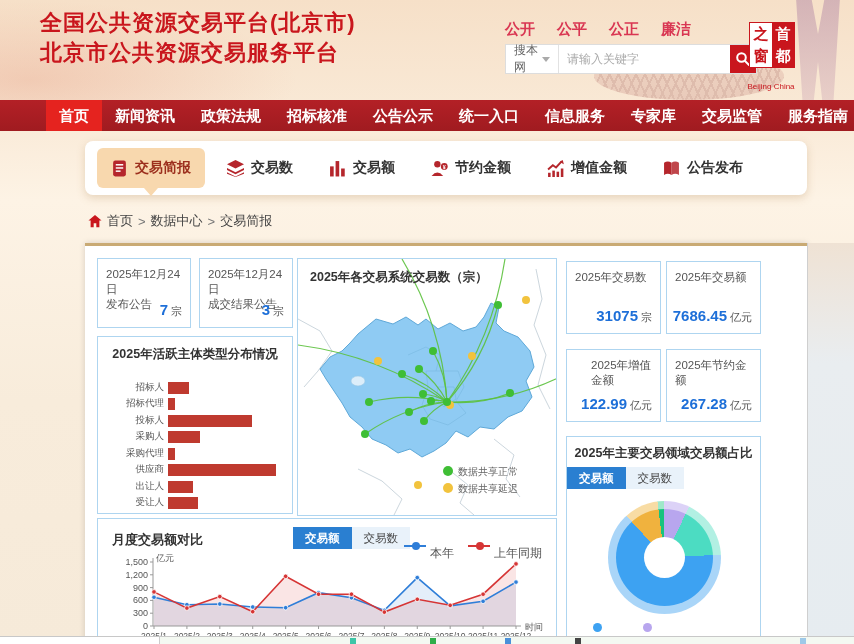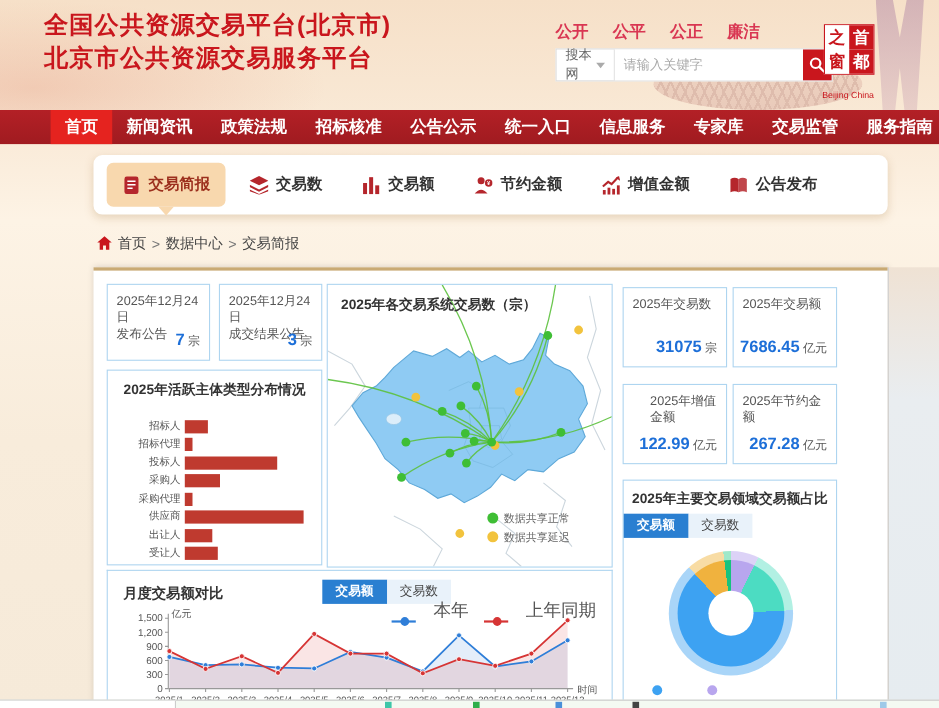--- a/index.html
+++ b/index.html
@@ -79,21 +79,21 @@
   .donut-inner { left:8px; top:8px; width:97px; height:97px; }
   .donut-hole { left:36px; top:36px; width:41px; height:41px; background:#fff; }
   .pie-legend { position:absolute; left:10px; top:186px; width:180px; display:flex; flex-wrap:wrap; row-gap:7px; column-gap:10px; }
   .leg-item { display:flex; align-items:center; gap:5px; font-size:10px; color:#555; white-space:nowrap;flex-direction:column; }
   .leg-dot { width:9px; height:9px; border-radius:50%; flex:none; }
 
   
   .line-title { position:absolute; left:14px; top:12px; font-size:13px; }
   .line-tabs { position:absolute; left:195px; top:8px; }
   .line-legend { position:absolute; right:14px; top:26px; display:flex; gap:14px; }
-  .lg { display:flex; align-items:flex-end; gap:16px; font-size:16px; color:#555; }
+  .lg { display:flex; align-items:flex-start; gap:4px; font-size:12px; color:#555; }
   .lg .seg { position:relative; width:22px; height:2px; }
   .lg .seg i { position:absolute; left:8px; top:-3px; width:8px; height:8px; border-radius:50%; }
   .line-svg-wrap { position:absolute; left:0; top:34px; width:460px; height:95px; }
 
   .bottom-strip { position:absolute; left:0; top:636px; width:854px; height:8px; background:#f4f9f2; border-top:1px solid #c8c8c8; }
   .bs-box { position:absolute; left:0; top:0; width:160px; height:8px; background:#fff; border-right:1px solid #ccc; }
   .bs-dot { position:absolute; top:1px; width:6px; height:6px; }
 </style>
 </head>
 <body>

